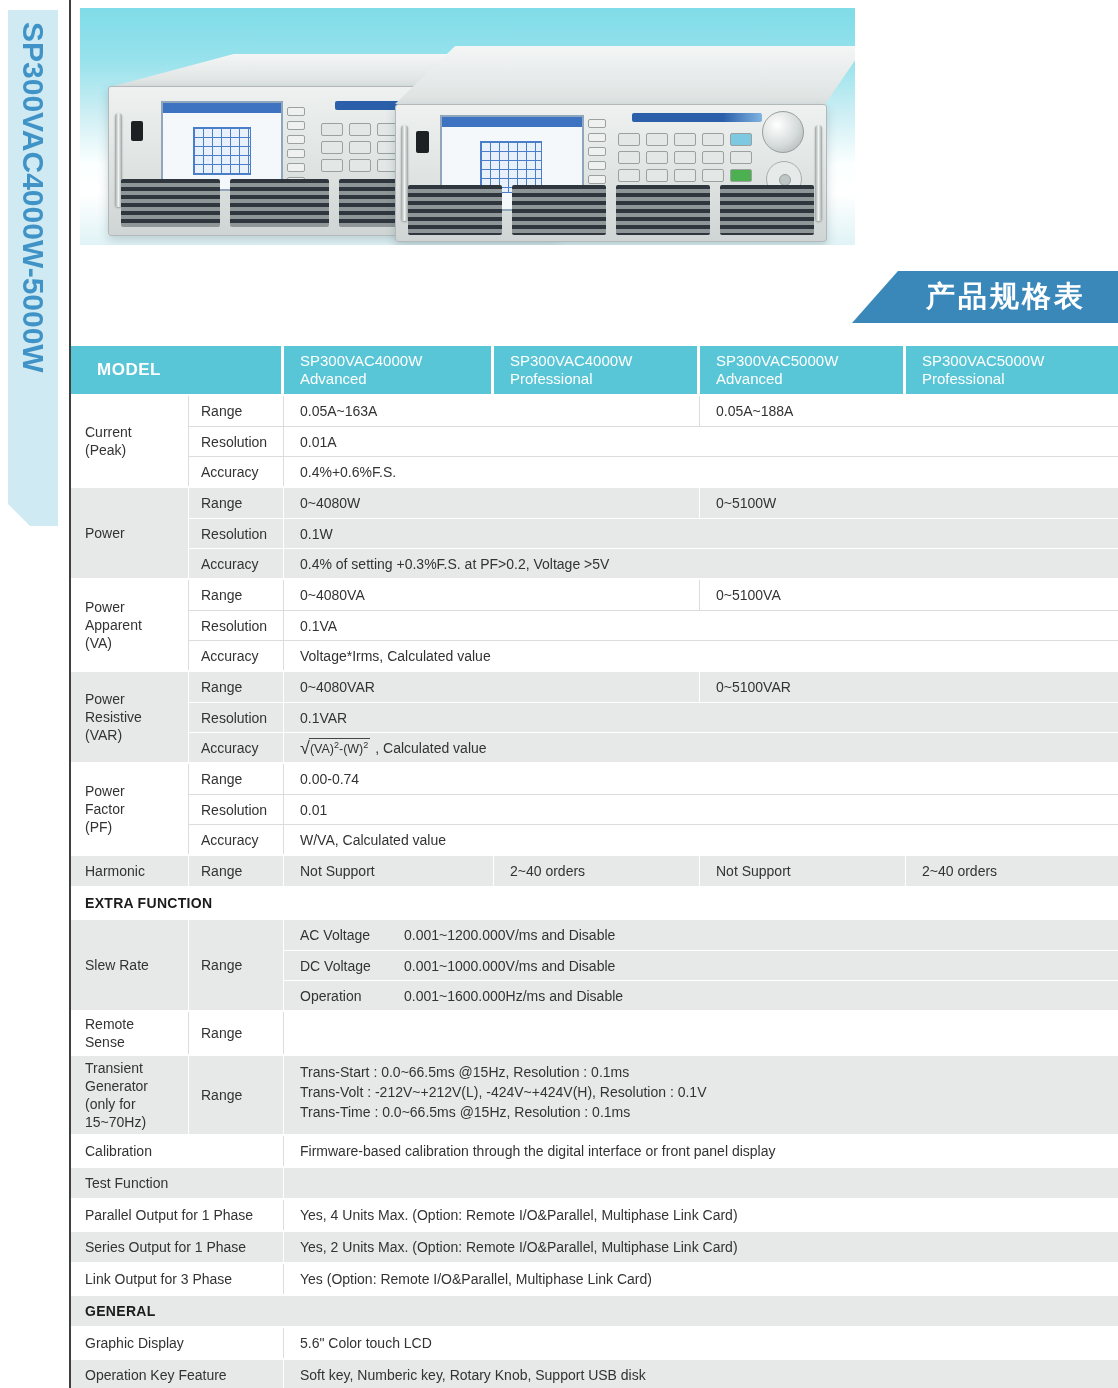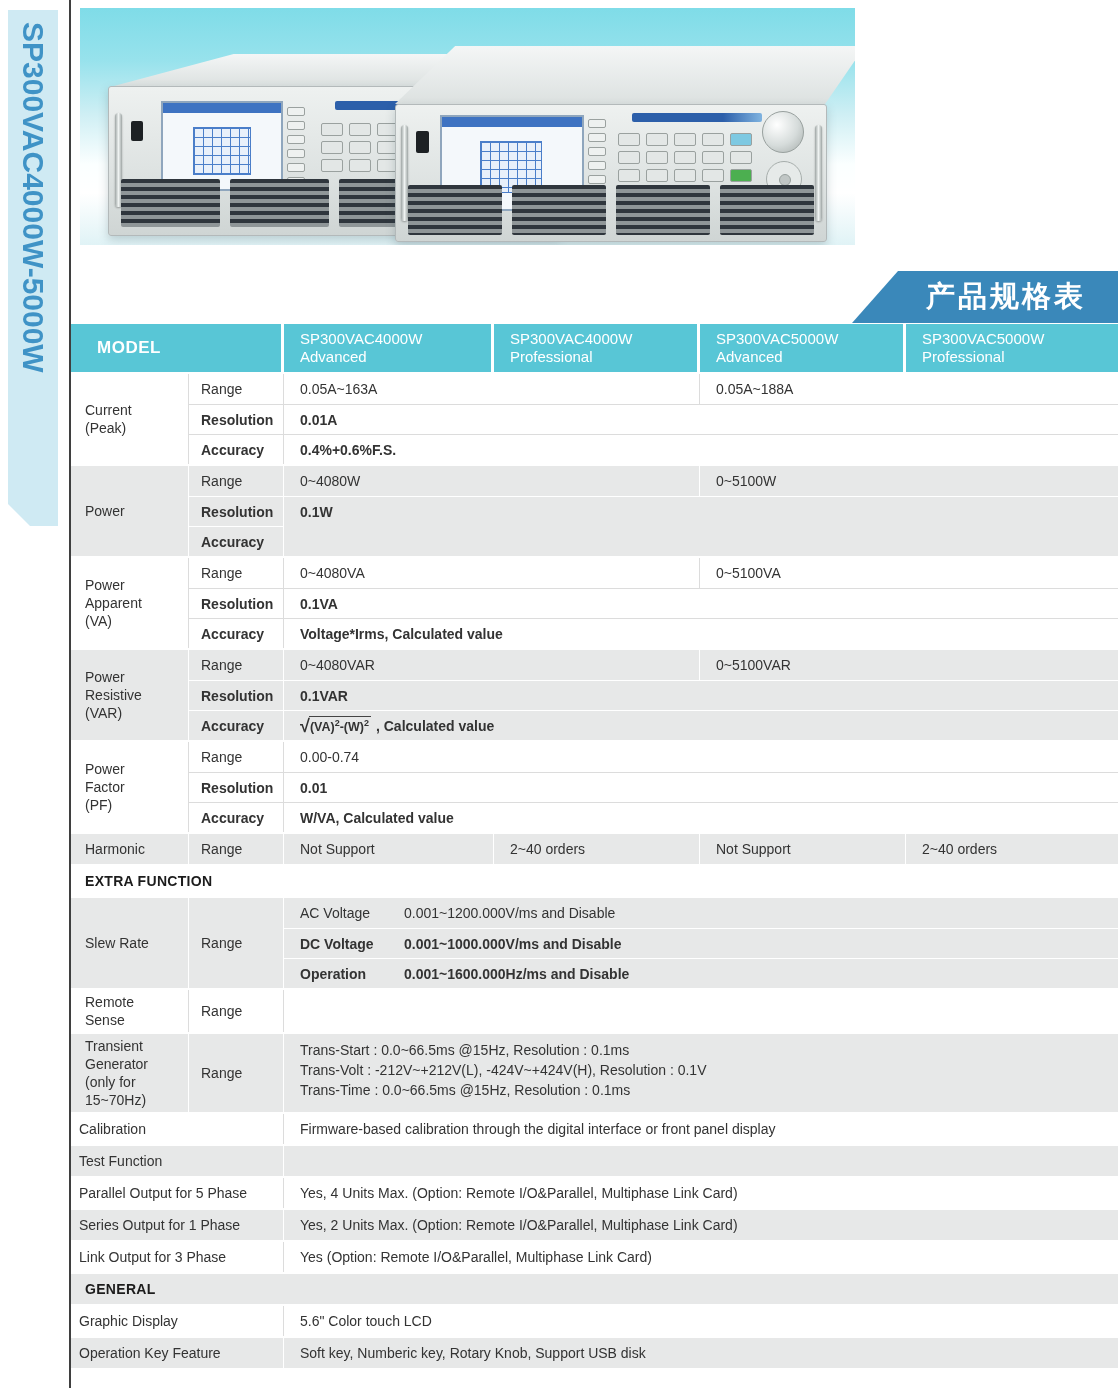--- a/index.html
+++ b/index.html
@@ -54,40 +54,40 @@
   .u-right .u-top{left:0px;top:-58px;width:470px;height:58px;clip-path:polygon(0 100%,91.5% 100%,100% 0,12.8% 0);}
 
   
   .banner{position:absolute;left:852px;top:271px;width:266px;height:52px;background:#3a88ba;
           clip-path:polygon(46px 0,100% 0,100% 100%,0 100%);
           display:flex;align-items:center;justify-content:center;box-sizing:border-box;padding-left:42px;
           color:#fff;font-weight:bold;font-size:29px;letter-spacing:3px;}
 
   
   .spec-table{position:absolute;left:71px;top:324px;width:1047px;}
-  .thead{display:grid;grid-template-columns:118px 95px 210px 206px 206px 212px;height:48px;margin-bottom:2px;}
+  .thead{display:grid;grid-template-columns:118px 95px 210px 206px 206px 212px;height:48px;margin-bottom:2px;margin-top:22px;}
   .th{background:#58c6d6;color:#fff;display:flex;flex-direction:column;justify-content:center;
       padding-left:16px;font-size:15px;line-height:18px;border-right:3px solid #fff;box-sizing:border-box;}
   .th:last-child{border-right:none;}
   .th.model{grid-column:1/span 2;font-weight:bold;font-size:17px;letter-spacing:.5px;padding-left:26px;}
 
   .sec{display:grid;grid-template-columns:118px 95px 210px 206px 206px 212px;
        grid-auto-rows:minmax(30px,auto);margin-bottom:2px;}
   .sec.white{background:#fff;--dv:#dcdcdc;}
   .sec.gray{background:#e7e8e8;--dv:#ffffff;}
 
   .cell{display:flex;align-items:center;font-size:14px;color:#333;
         padding:3px 8px 3px 16px;box-sizing:border-box;}
   .cat{grid-column:1;padding-left:14px;white-space:pre-line;line-height:18px;
        border-right:1px solid var(--dv);}
   .sub{grid-column:2;padding-left:12px;border-right:1px solid var(--dv);}
-  .lbl{grid-column:1/span 2;padding-left:8px;border-right:1px solid var(--dv);}
+  .lbl{grid-column:1/span 2;padding-left:14px;border-right:1px solid var(--dv);}
   .shead{grid-column:1/span 6;font-weight:bold;padding-left:14px;letter-spacing:.3px;color:#1c1c1c;}
   .vmid{border-right:1px solid var(--dv);}
-  .bt{border-top:1px solid var(--dv);font-weight:bold;}
+  .bt{border-top:1px solid var(--dv);}
   .r1{grid-row:1}.r2{grid-row:2}.r3{grid-row:3}.rs3{grid-row:1/span 3}
   .c3{grid-column:3}.c4{grid-column:4}.c5{grid-column:5}.c6{grid-column:6}
   .c3s2{grid-column:3/span 2}.c5s2{grid-column:5/span 2}.c3s4{grid-column:3/span 4}
 
   .sl-name{display:inline-block;width:104px;}
   .multiline{display:block;padding-top:6px;padding-bottom:6px;}
   .multiline div{line-height:20px;}
   .formula{display:flex;align-items:center;}
   .rt{font-size:18px;line-height:14px;margin-right:-1px;}
   .rad{border-top:1px solid #444;font-size:12.5px;padding:1px 2px 0 1px;}
@@ -239,20 +239,21 @@
   </div>
 
   <div class="sec gray">
     <div class="cell cat rs3">Power</div>
     <div class="cell sub r1">Range</div>
     <div class="cell c3s2 r1 vmid">0~4080W</div>
     <div class="cell c5s2 r1">0~5100W</div>
     <div class="cell sub r2 bt">Resolution</div>
     <div class="cell c3s4 r2 bt">0.1W</div>
     <div class="cell sub r3 bt">Accuracy</div>
+    <div class="cell c3s4 r3 bt">0.4% of setting +0.3%F.S. at PF&gt;0.2, Voltage &gt;5V</div>
   </div>
 
   <div class="sec white">
     <div class="cell cat rs3">Power
 Apparent
 (VA)</div>
     <div class="cell sub r1">Range</div>
     <div class="cell c3s2 r1 vmid">0~4080VA</div>
     <div class="cell c5s2 r1">0~5100VA</div>
     <div class="cell sub r2 bt">Resolution</div>
@@ -342,21 +343,21 @@
   <div class="sec white">
     <div class="cell lbl r1">Calibration</div>
     <div class="cell c3s4 r1">Firmware-based calibration through the digital interface or front panel display</div>
   </div>
 
   <div class="sec gray">
     <div class="cell lbl r1">Test Function</div>
   </div>
 
   <div class="sec white">
-    <div class="cell lbl r1">Parallel Output for 5 Phase</div>
+    <div class="cell lbl r1">Parallel Output for 1 Phase</div>
     <div class="cell c3s4 r1">Yes, 4 Units Max. (Option: Remote I/O&amp;Parallel, Multiphase Link Card)</div>
   </div>
 
   <div class="sec gray">
     <div class="cell lbl r1">Series Output for 1 Phase</div>
     <div class="cell c3s4 r1">Yes, 2 Units Max. (Option: Remote I/O&amp;Parallel, Multiphase Link Card)</div>
   </div>
 
   <div class="sec white">
     <div class="cell lbl r1">Link Output for 3 Phase</div>

